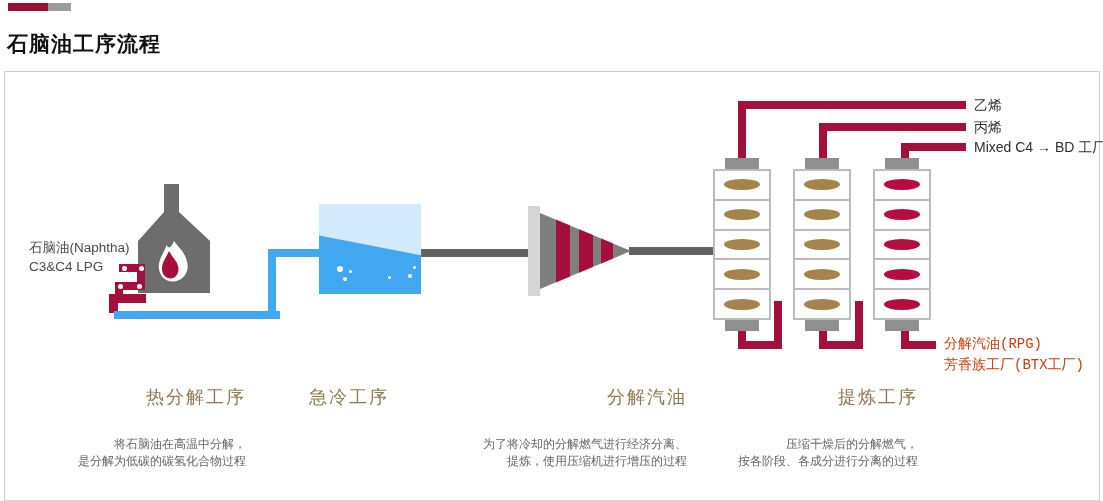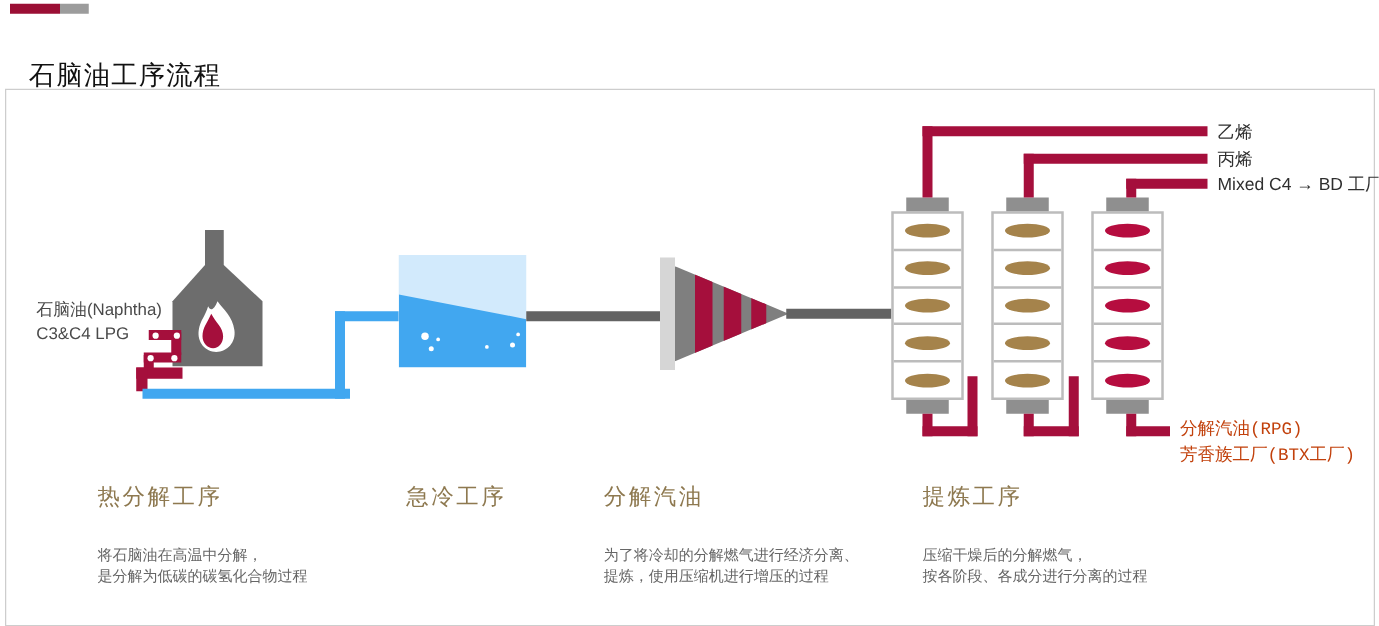--- a/index.html
+++ b/index.html
@@ -1,21 +1,21 @@
 <!DOCTYPE html>
 <html><head>
 <meta charset="utf-8">
 <style>
   html,body{margin:0;padding:0;background:#fff;font-family:"Liberation Sans","DejaVu Sans",sans-serif;}
   .canvas{position:relative;width:1103px;height:501px;background:#fff;overflow:hidden;}
 
   
   .deco-red{position:absolute;left:8px;top:3px;width:40px;height:8px;background:#9b0f35;}
   .deco-gray{position:absolute;left:48px;top:3px;width:23px;height:8px;background:#9c9c9c;}
-  .page-title{position:absolute;left:7px;top:30px;margin:16px;font-size:21px;font-weight:normal;color:#111;letter-spacing:1px;}
+  .page-title{position:absolute;left:7px;top:30px;margin:0;font-size:21px;font-weight:bold;color:#111;letter-spacing:1px;}
 
   .panel{position:absolute;left:4px;top:71px;width:1094px;height:428px;border:1px solid #cdcdcd;background:#fff;}
   
   .abs{position:absolute;}
 
   .pipe-red{position:absolute;background:#a50f3c;}
   .pipe-blue{position:absolute;background:#41a7f0;}
   .pipe-gray{position:absolute;background:#636363;}
   .dot{position:absolute;width:5px;height:5px;border-radius:50%;background:#fff;}
 
@@ -34,21 +34,21 @@
     display:flex;flex-direction:column;}
   .column .cell{flex:1;display:flex;align-items:center;justify-content:center;border-top:2px solid #bcbcbc;}
   .column .cell:first-child{border-top:none;}
   .tray{width:36px;height:11px;border-radius:50%;}
   .tray.gold{background:#a5834b;}
   .tray.red{background:#b60d3f;}
 
   .out-label{position:absolute;font-size:14px;color:#2f2f2f;white-space:nowrap;}
   .side-label{position:absolute;left:939px;top:262px;font-size:14px;line-height:21px;color:#c2410c;white-space:nowrap;font-family:Liberation Mono, monospace;}
 
-  .process{position:absolute;top:313px;text-align:left;transform:translateX(-50%);}
+  .process{position:absolute;top:313px;text-align:right;transform:translateX(-50%);}
   .process .p-title{font-size:18px;color:#8e7950;letter-spacing:2px;white-space:nowrap;}
   .process .p-desc{margin-top:27px;font-size:12px;line-height:17px;color:#666;white-space:nowrap;}
 </style>
 </head>
 <body>
 
 <div class="canvas">
 
   <span class="deco-red"></span>
   <span class="deco-gray"></span>
@@ -209,21 +209,21 @@
     </div>
 
     <div class="process" style="left:157px">
       <div class="p-title">热分解工序</div>
       <div class="p-desc">
         <div>将石脑油在高温中分解，</div>
         <div>是分解为低碳的碳氢化合物过程</div>
       </div>
     </div>
 
-    <div class="process" style="left:360px">
+    <div class="process" style="left:344px">
       <div class="p-title">急冷工序</div>
     </div>
 
     <div class="process" style="left:580px">
       <div class="p-title">分解汽油</div>
       <div class="p-desc">
         <div>为了将冷却的分解燃气进行经济分离、</div>
         <div>提炼，使用压缩机进行增压的过程</div>
       </div>
     </div>

